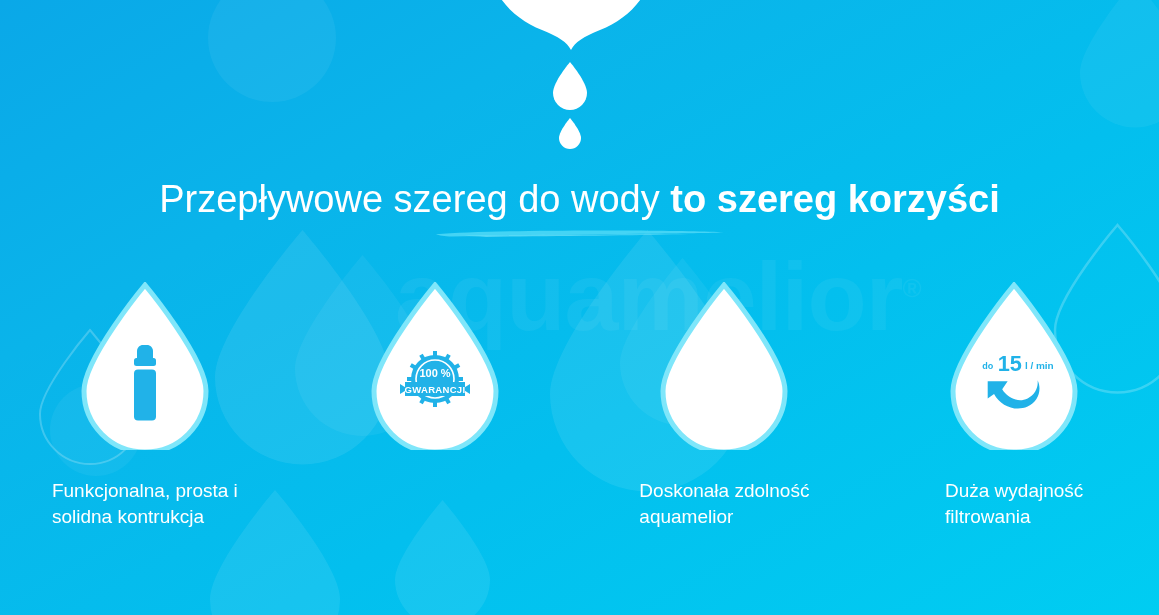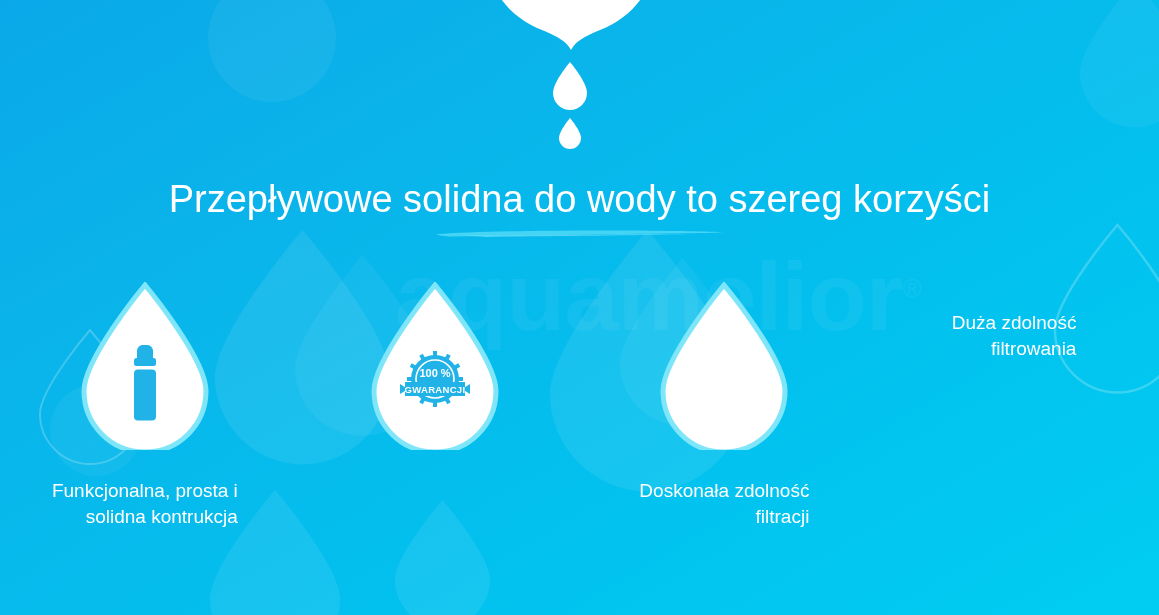--- a/index.html
+++ b/index.html
@@ -55,21 +55,21 @@
     left: 0;
     top: 172px;
     width: 1159px;
     text-align: center;
     color: #ffffff;
     font-size: 38px;
     line-height: 54px;
     white-space: nowrap;
   }
   .heading .light { font-weight: 300; }
-  .heading .bold  { font-weight: 400; }
+  .heading .bold  { font-weight: 700; }
 
   .brush {
     position: absolute;
     left: 50%;
     top: 228px;
     transform: translateX(-50%);
     width: 292px;
     height: 11px;
   }
 
@@ -108,21 +108,21 @@
     display: flex;
     align-items: center;
     justify-content: center;
   }
   .caption {
     margin-top: 28px;
     color: #ffffff;
     font-size: 19px;
     font-weight: 400;
     line-height: 26px;
-    text-align: right;
+    text-align: left;
     white-space: pre-line;
   }
 </style>
 </head>
 <body>
 
 <div id="banner">
 
   <div class="bg-layer">
     <svg class="bg-svg" viewBox="0 0 1159 615" preserveAspectRatio="none">
@@ -161,21 +161,21 @@
       <path d="M487 -40 L655 -40 C652 -6 630 18 600 30 C583 37 575 42 571 50
                C567 42 559 37 542 30 C512 18 490 -6 487 -40 Z" fill="#ffffff"></path>
 
       <path d="M570 62 C570 62 587 82 587 93 A17 17 0 1 1 553 93 C553 82 570 62 570 62 Z" fill="#ffffff"></path>
 
       <path d="M570 118 C570 118 581 131 581 138 A11 11 0 1 1 559 138 C559 131 570 118 570 118 Z" fill="#ffffff"></path>
     </svg>
   </div>
 
   <div class="heading">
-    <span class="light">Przepływowe solidna do wody</span>
+    <span class="light">Przepływowe szereg do wody</span>
     <span class="bold">to szereg korzyści</span>
   </div>
 
   <svg class="brush" viewBox="0 0 292 11">
     <path d="M2 6.2 C40 3.4 120 2.0 200 2.6 C240 2.9 275 3.6 290 4.4
              C272 5.0 240 5.4 205 5.8 C150 6.4 70 7.4 18 8.6 C10 8.2 5 7.4 2 6.2 Z" fill="#4ad6f5" opacity="0.92"></path>
     <path d="M30 7.6 C90 6.6 180 6.0 255 6.2 C210 7.2 120 8.0 52 8.9 C44 8.6 36 8.2 30 7.6 Z" fill="#6fe2f8" opacity="0.7"></path>
   </svg>
 
   <div class="features">
@@ -236,22 +236,37 @@
       </div>
     </div>
 
     <div class="feature">
       <div class="drop-badge">
         <svg class="drop-bg" viewBox="0 0 130 168">
           <path d="M65 3 C65 3 126 76 126 109 A61 61 0 1 1 4 109 C4 76 65 3 65 3 Z" fill="#ffffff" stroke="#7fe6fa" stroke-width="5"></path>
         </svg>
       </div>
       <div class="caption">Doskonała zdolność
-filtracji</div>
-    </div>
-
-    <div class="feature">
-      <div class="caption">Duża zdolność
+aquamelior</div>
+    </div>
+
+    <div class="feature">
+      <div class="drop-badge">
+        <svg class="drop-bg" viewBox="0 0 130 168">
+          <path d="M65 3 C65 3 126 76 126 109 A61 61 0 1 1 4 109 C4 76 65 3 65 3 Z" fill="#ffffff" stroke="#7fe6fa" stroke-width="5"></path>
+        </svg>
+        <div class="icon-holder">
+          <svg width="86" height="70" viewBox="0 0 86 70">
+            <text x="8" y="20" fill="#21b2e8" font-family="'Liberation Sans', sans-serif" font-size="10" font-weight="700">do</text>
+            <text x="25" y="22" fill="#21b2e8" font-family="'Liberation Sans', sans-serif" font-size="24" font-weight="700">15</text>
+            <text x="55" y="20" fill="#21b2e8" font-family="'Liberation Sans', sans-serif" font-size="11" font-weight="700">l / min</text>
+
+            <path d="M14 33 L36 33 L30 42 C36 52 48 57 58 52 C66 48 70 40 69 32
+                     C74 42 70 56 58 61 C44 67 28 60 21 47 L14 52 Z" fill="#21b2e8"></path>
+          </svg>
+        </div>
+      </div>
+      <div class="caption">Duża wydajność
 filtrowania</div>
     </div>
 
   </div>
 </div>
 
 </body></html>

